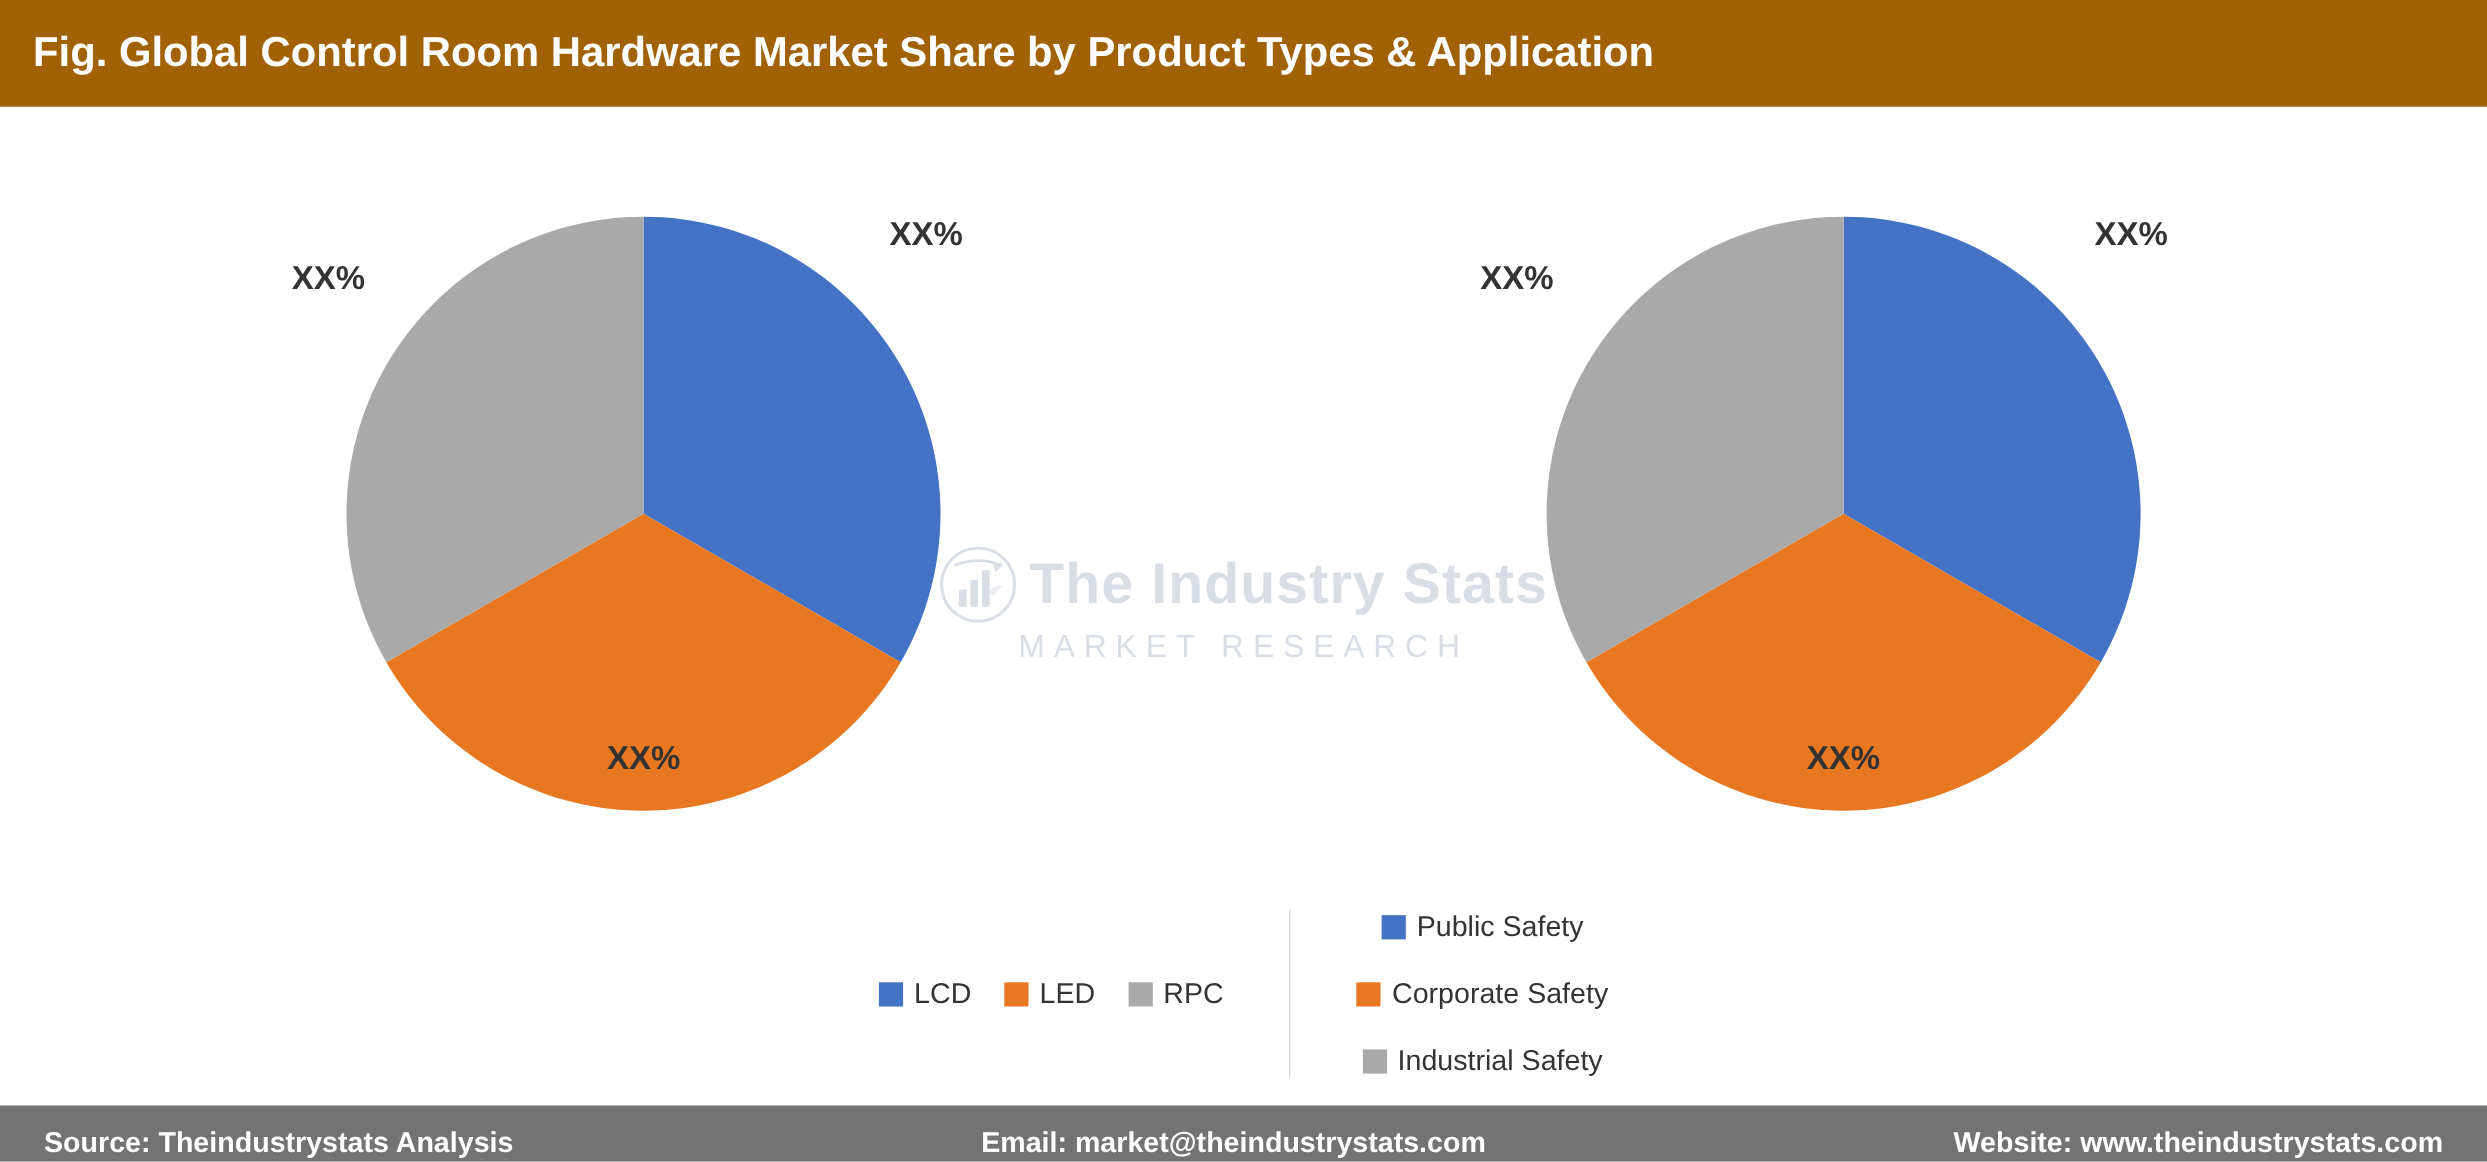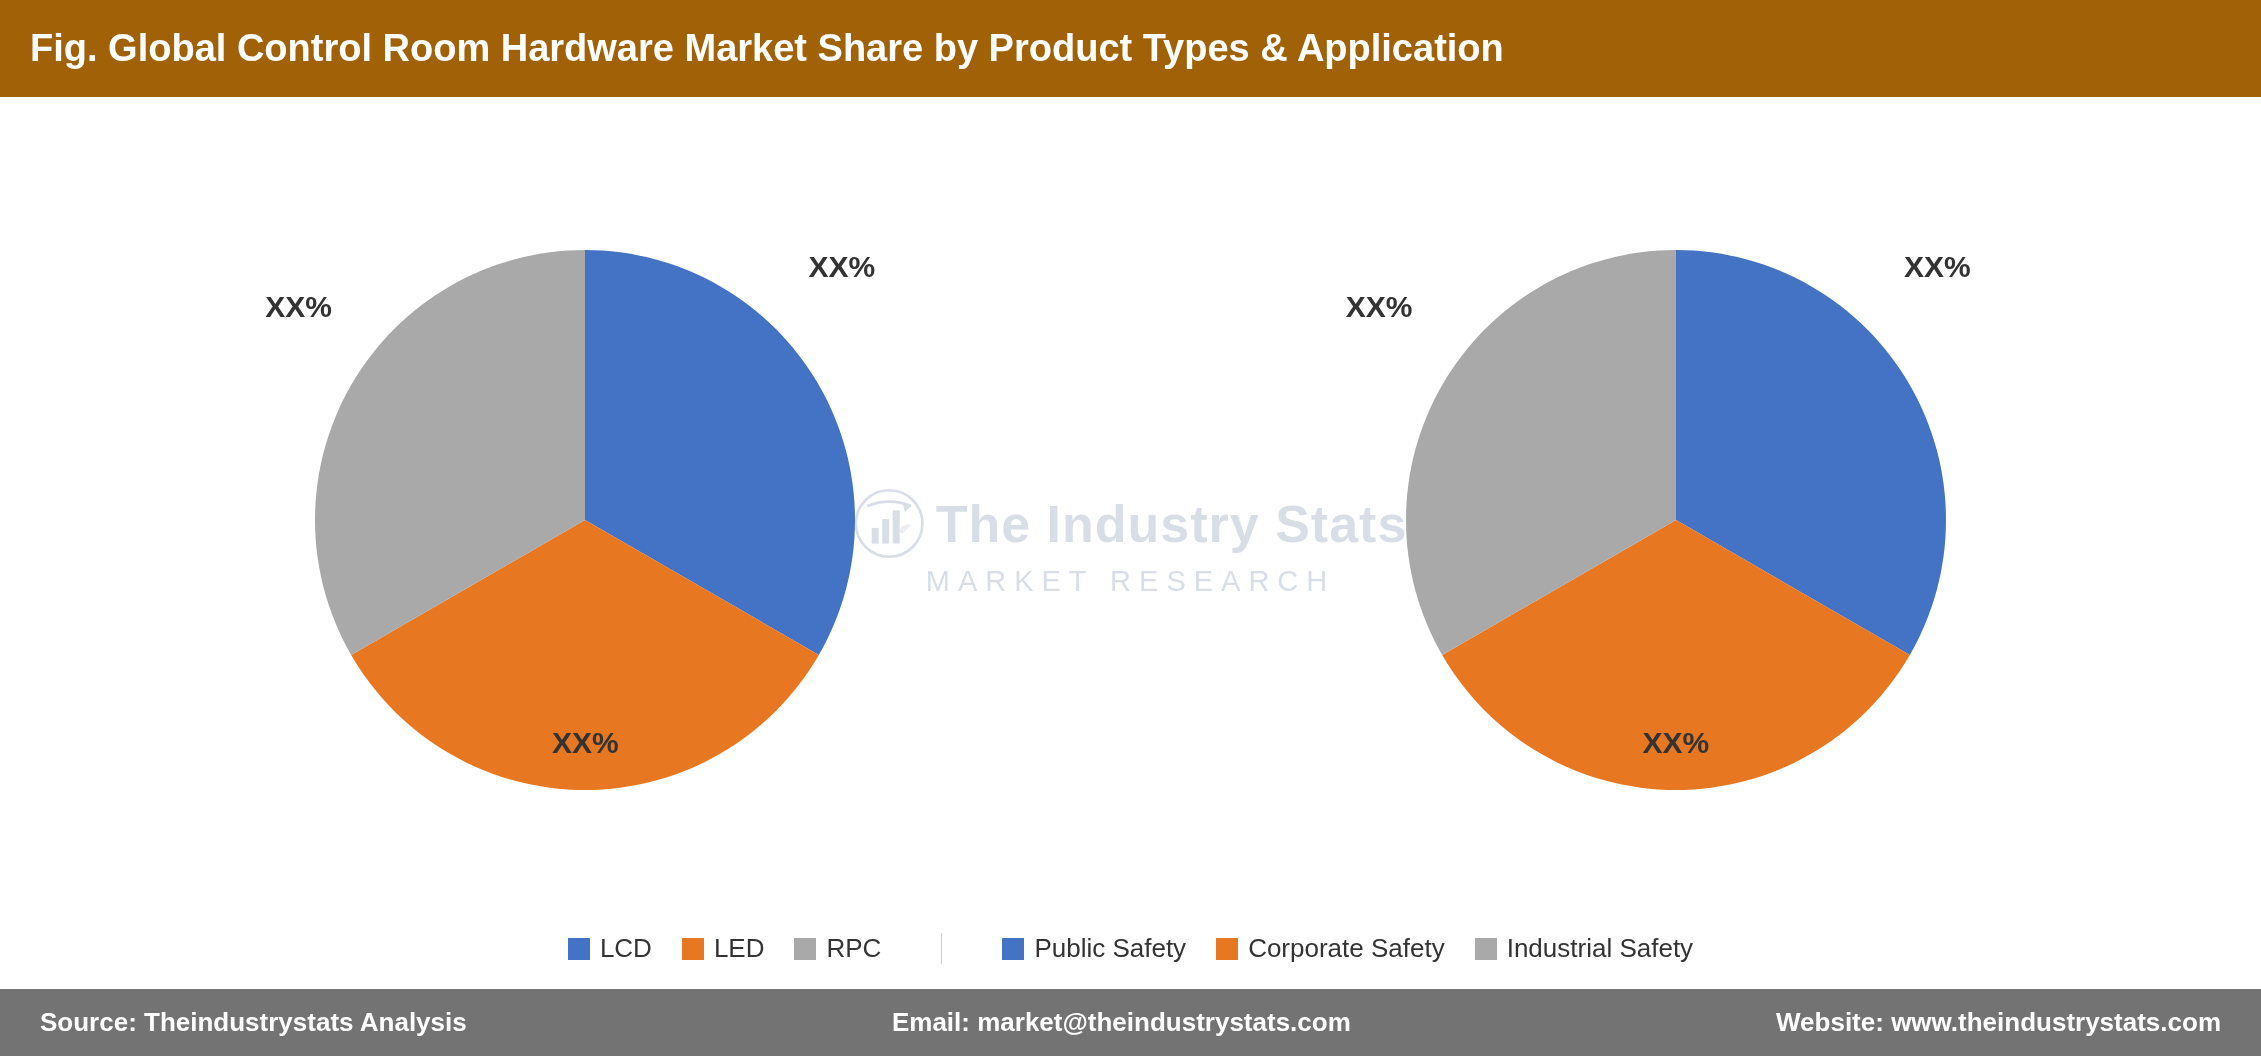--- a/index.html
+++ b/index.html
@@ -141,20 +141,21 @@
 
     .legend-section {
       display: flex;
       align-items: center;
       gap: 30px;
       padding: 0 60px;
     }
 
     .legend-section + .legend-section {
       border-left: 1px solid #ccc;
+      flex-direction: column;
     }
 
     .legend-item {
       display: flex;
       align-items: center;
       gap: 10px;
     }
 
     .legend-color {
       width: 22px;

